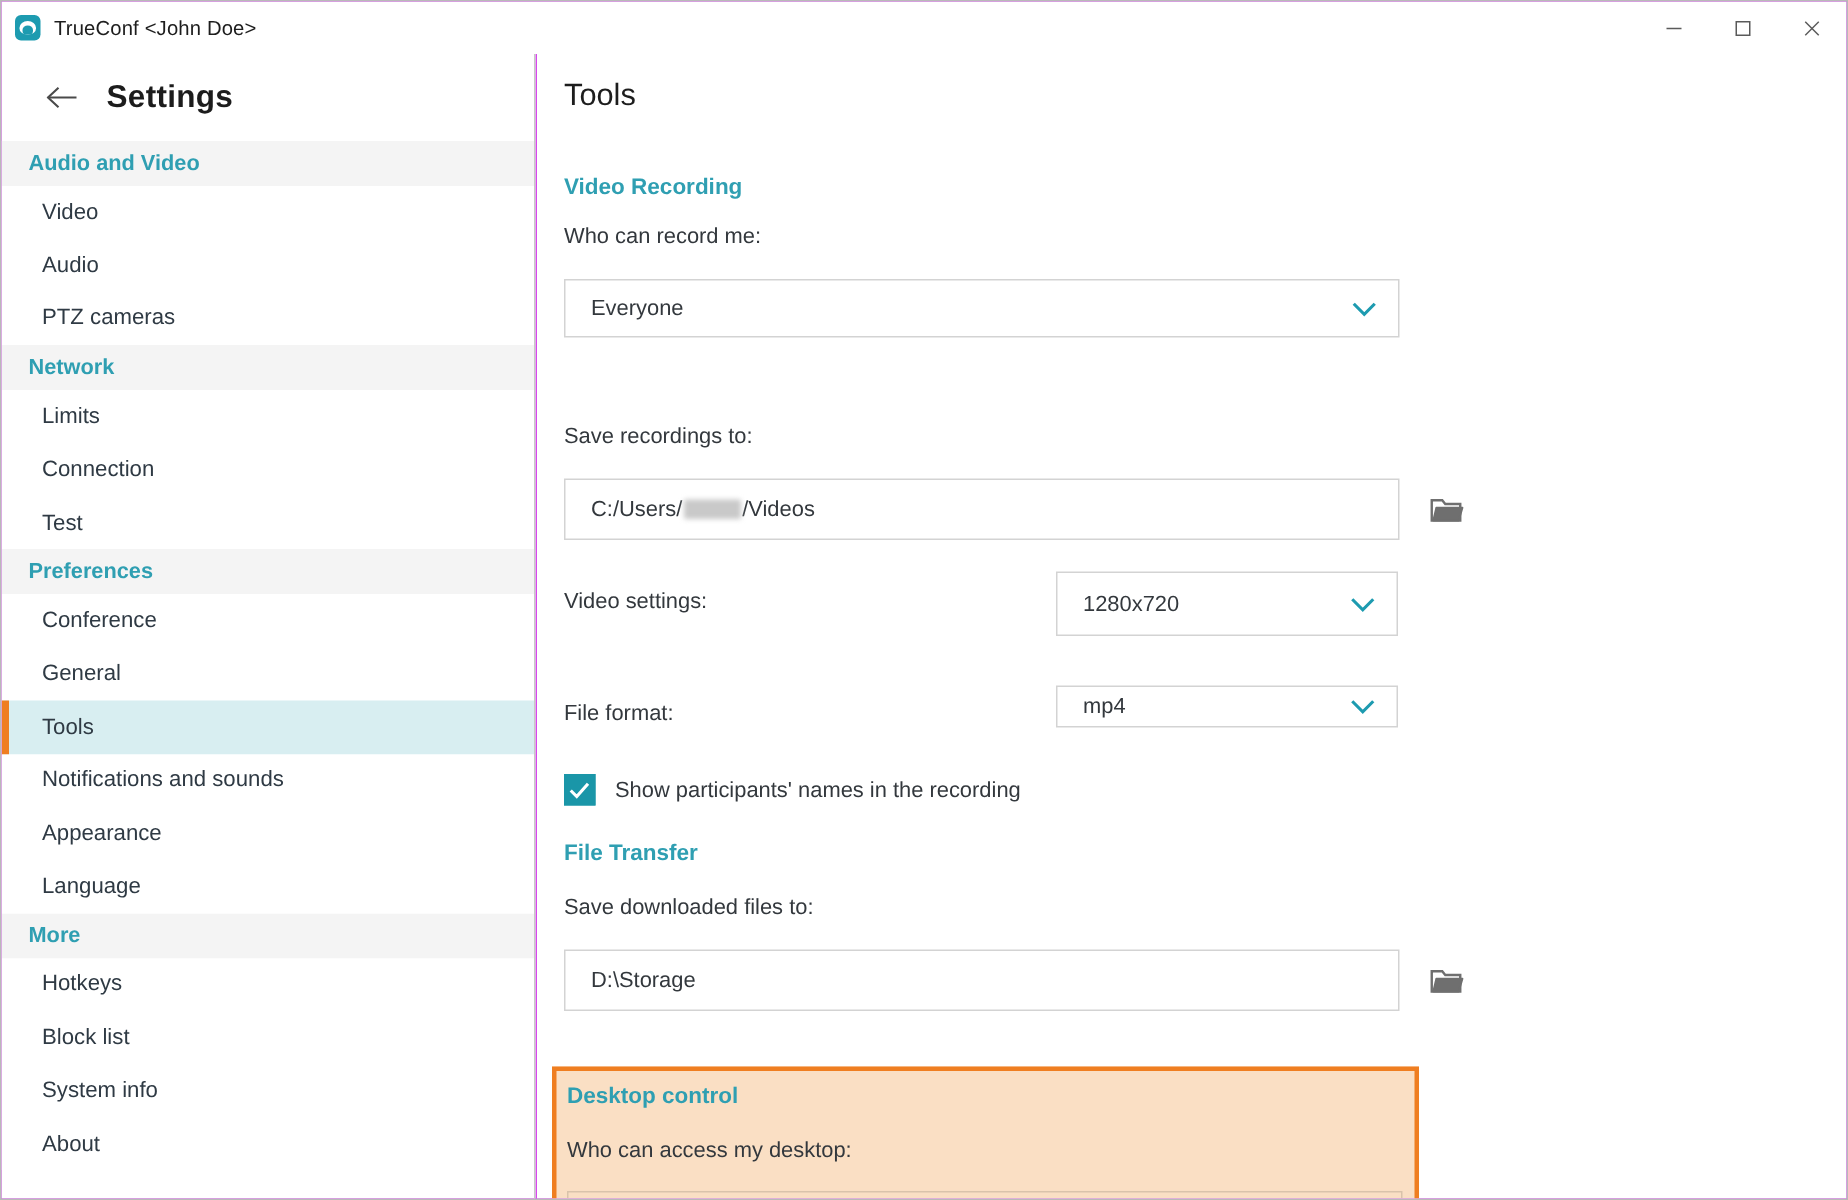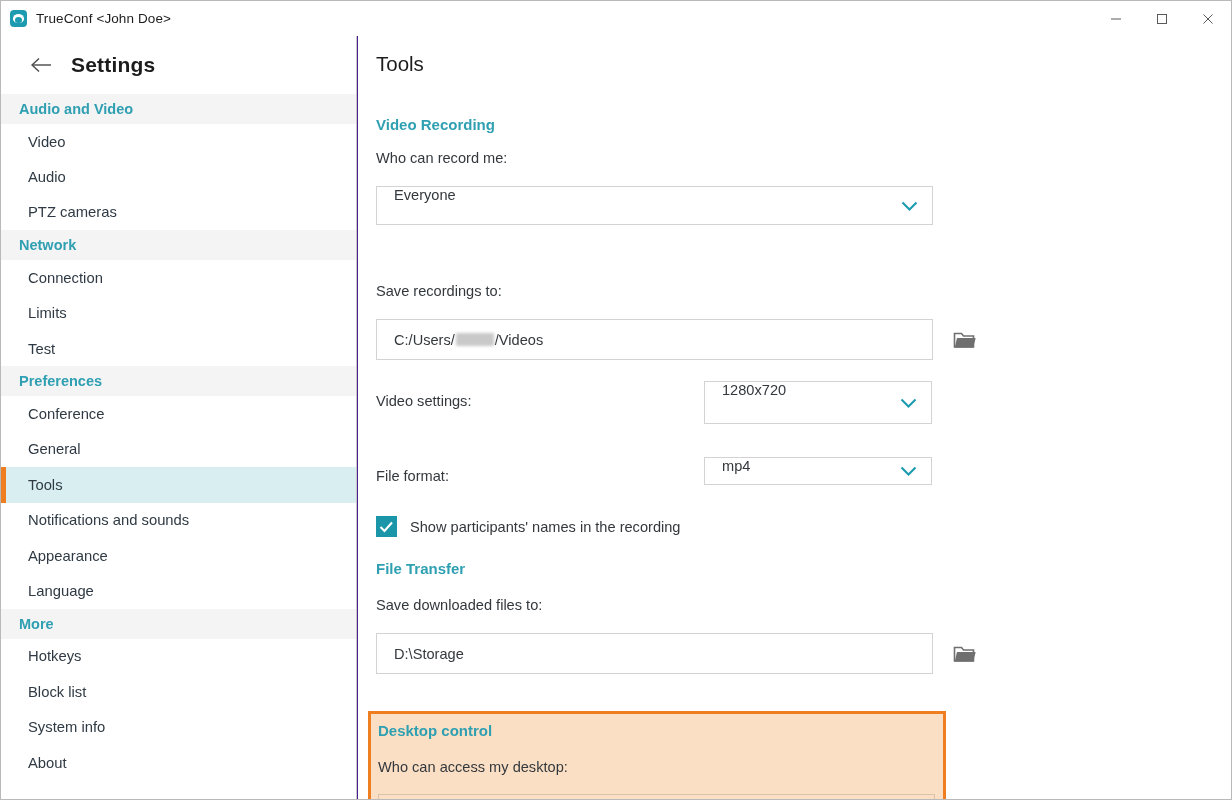--- a/index.html
+++ b/index.html
@@ -9,21 +9,21 @@
   }
   body {
     font-family: "Liberation Sans", sans-serif;
     -webkit-font-smoothing: antialiased;
   }
   #app {
     position: relative;
     width: 1232px;
     height: 800px;
     overflow: hidden;
-    background: #4c1d95;
+    background: #d946ef;
     border: 1px solid #b9b9b9;
     box-sizing: border-box;
   }
 
   
   .titlebar {
     position: absolute;
     left: 0; top: 0;
     width: 100%;
     height: 35px;
@@ -184,20 +184,21 @@
   }
   .field-label {
     color: #33383d;
     font-size: 14.6px;
   }
   .combo {
     border: 1px solid #d3d3d3;
     background: #ffffff;
     box-sizing: border-box;
     display: flex;
+    align-items: center;
     position: relative;
   }
   .combo .combo-value {
     font-size: 14.6px;
     color: #33383d;
     padding-left: 17px;
   }
   .combo .chev {
     position: absolute;
     right: 14px;
@@ -333,24 +334,24 @@
         </div>
       <div class="nav-item">
           <span>Audio</span>
         </div>
       <div class="nav-item">
           <span>PTZ cameras</span>
         </div>
 
       <div class="nav-group-header">Network</div>
       <div class="nav-item">
+          <span>Limits</span>
+        </div>
+      <div class="nav-item">
           <span>Connection</span>
-        </div>
-      <div class="nav-item">
-          <span>Limits</span>
         </div>
       <div class="nav-item">
           <span>Test</span>
         </div>
 
       <div class="nav-group-header">Preferences</div>
       <div class="nav-item">
           <span>Conference</span>
         </div>
       <div class="nav-item">

